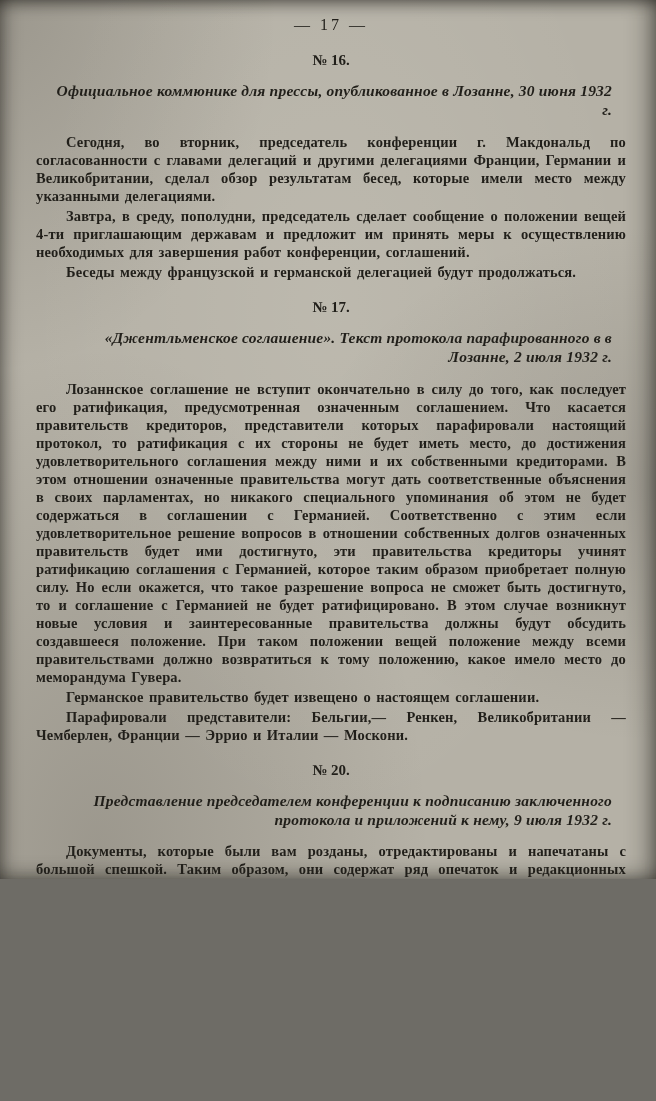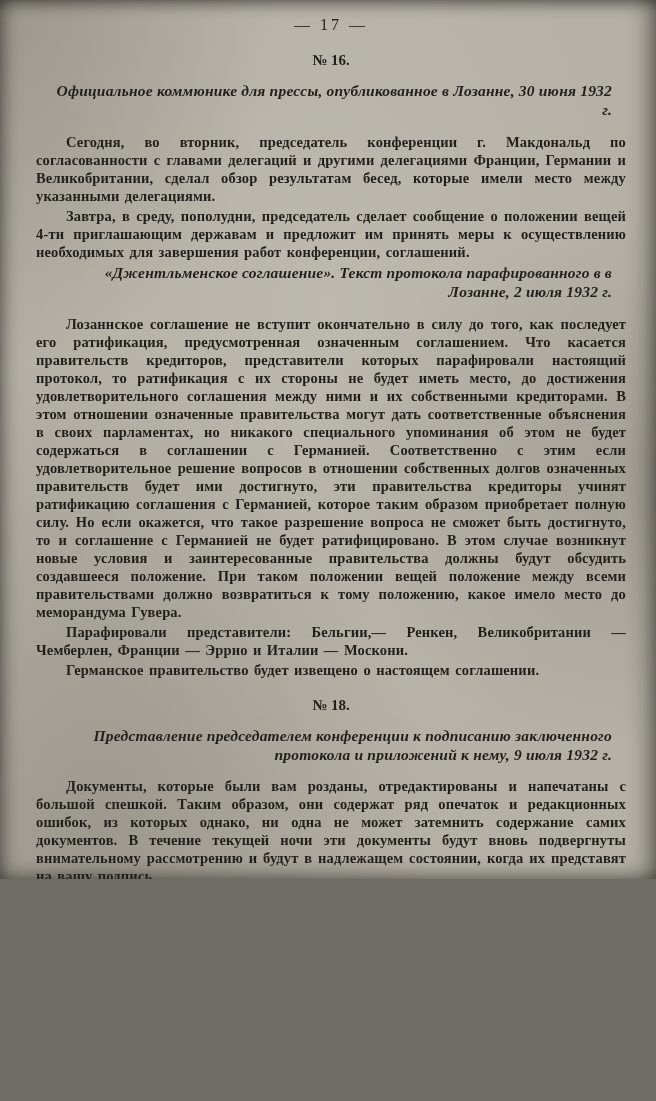--- a/index.html
+++ b/index.html
@@ -74,31 +74,33 @@
 <div class="page">
   <div class="text-block">
 
     <div class="page-number">— 17 —</div>
 
     <section>
       <div class="sec-num">№ 16.</div>
       <h2 class="sec-heading">Официальное коммюнике для прессы, опубликованное в Лозанне, 30 июня 1932 г.</h2>
       <p class="body">Сегодня, во вторник, председатель конференции г. Макдональд по согласованности с главами делегаций и другими делегациями Франции, Германии и Великобритании, сделал обзор результатам бесед, которые имели место между указанными делегациями.</p>
       <p class="body">Завтра, в среду, пополудни, председатель сделает сообщение о положении вещей 4-ти приглашающим державам и предложит им принять меры к осуществлению необходимых для завершения работ конференции, соглашений.</p>
+      <p class="body">Беседы между французской и германской делегацией будут продолжаться.</p>
     </section>
 
     <section>
+      <div class="sec-num">№ 17.</div>
       <h2 class="sec-heading">«Джентльменское соглашение». Текст протокола парафированного в в Лозанне, 2 июля 1932 г.</h2>
       <p class="body">Лозаннское соглашение не вступит окончательно в силу до того, как последует его ратификация, предусмотренная означенным соглашением. Что касается правительств кредиторов, представители которых парафировали настоящий протокол, то ратификация с их стороны не будет иметь место, до достижения удовлетворительного соглашения между ними и их собственными кредиторами. В этом отношении означенные правительства могут дать соответственные объяснения в своих парламентах, но никакого специального упоминания об этом не будет содержаться в соглашении с Германией. Соответственно с этим если удовлетворительное решение вопросов в отношении собственных долгов означенных правительств будет ими достигнуто, эти правительства кредиторы учинят ратификацию соглашения с Германией, которое таким образом приобретает полную силу. Но если окажется, что такое разрешение вопроса не сможет быть достигнуто, то и соглашение с Германией не будет ратифицировано. В этом случае возникнут новые условия и заинтересованные правительства должны будут обсудить создавшееся положение. При таком положении вещей положение между всеми правительствами должно возвратиться к тому положению, какое имело место до меморандума Гувера.</p>
+      <p class="body">Германское правительство будет извещено о настоящем соглашении.</p>
       <p class="body">Парафировали представители: Бельгии,— Ренкен, Великобритании — Чемберлен, Франции — Эррио и Италии — Москони.</p>
-      <p class="body">Германское правительство будет извещено о настоящем соглашении.</p>
     </section>
 
     <section>
-      <div class="sec-num">№ 18.</div>
+      <div class="sec-num">№ 20.</div>
       <h2 class="sec-heading">Представление председателем конференции к подписанию заключенного протокола и приложений к нему, 9 июля 1932 г.</h2>
       <p class="body">Документы, которые были вам розданы, отредактированы и напечатаны с большой спешкой. Таким образом, они содержат ряд опечаток и редакционных ошибок, из которых однако, ни одна не может затемнить содержание самих документов. В течение текущей ночи эти документы будут вновь подвергнуты внимательному рассмотрению и будут в надлежащем состоянии, когда их представят на вашу подпись.</p>
     </section>
 
     <div class="footnote">
       <span>2  Сборник документов</span>
       <span>1913 вып IV</span>
     </div>
   </div>
 

